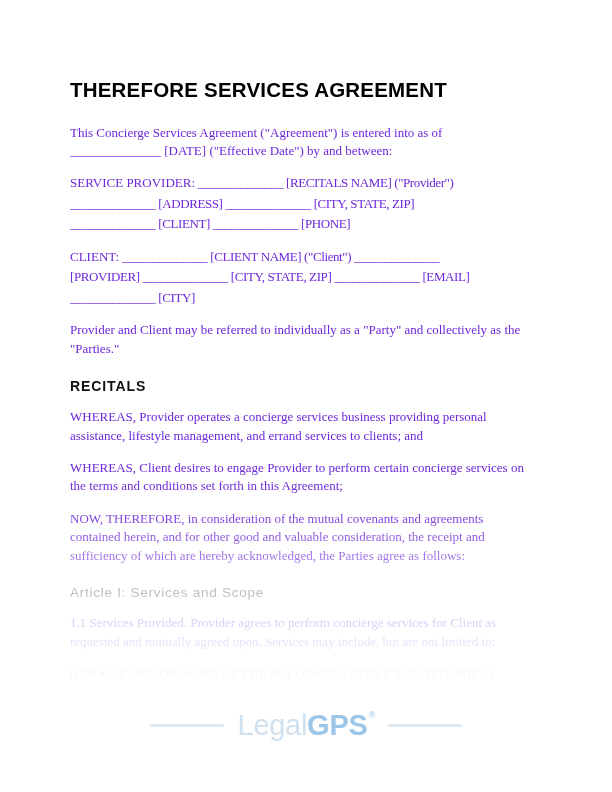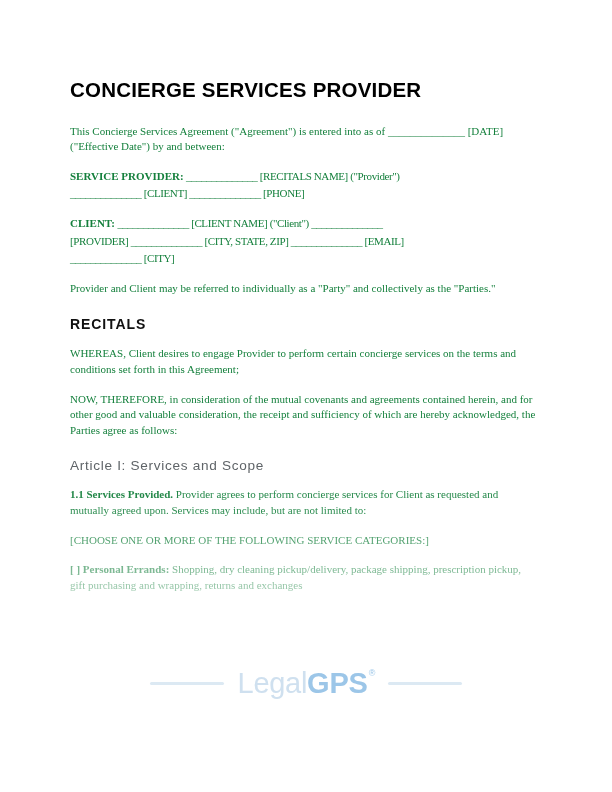--- a/index.html
+++ b/index.html
@@ -30,33 +30,33 @@
     font-family: "Liberation Sans", sans-serif;
     font-weight: bold;
     font-size: 20.5px;
     letter-spacing: 0.2px;
     color: #000000;
     margin: 0 0 22px 0;
     line-height: 1.15;
   }
   p.para {
     font-family: "Liberation Serif", serif;
-    font-size: 11px;
+    font-size: 13px;
     line-height: 1.42;
     margin: 0 0 14px 0;
-    color: #15803d;
+    color: #6d28d9;
   }
   p.tight {
     margin-bottom: 2px;
   }
   .blank {
     letter-spacing: -0.4px;
   }
   .bold {
-    font-weight: bold;
+    font-weight: normal;
   }
   .section-head {
     font-family: "Liberation Sans", sans-serif;
     font-weight: bold;
     font-size: 14px;
     letter-spacing: 0.9px;
     color: #111111;
     margin: 20px 0 14px 0;
   }
   .article-head {
@@ -93,21 +93,21 @@
     top: 698px;
     bottom: 0;
     background: #ffffff;
     pointer-events: none;
   }
   
   .footer {
     position: absolute;
     left: 0;
     right: 0;
-    top: 663px;
+    top: 705px;
     height: 40px;
     display: flex;
     align-items: center;
     justify-content: center;
     gap: 14px;
   }
   .rule {
     width: 74px;
     height: 3px;
     background: #dce9f3;
@@ -140,39 +140,41 @@
     left: 1px;
   }
 </style>
 </head>
 <body>
 
 <div class="page">
 
   <div class="content">
 
-    <h1 class="doc-title">CONCIERGE SERVICES PROVIDER</h1>
+    <h1 class="doc-title">THEREFORE SERVICES AGREEMENT</h1>
 
     <p class="para">This Concierge Services Agreement ("Agreement") is entered into as of ______________ [DATE] ("Effective Date") by and between:</p>
 
     <div class="group-party">
       <p class="para tight"><span class="bold">SERVICE PROVIDER:</span><span class="blank"> ______________ [RECITALS NAME] ("Provider")</span></p>
+      <p class="para tight blank">______________ [ADDRESS] ______________ [CITY, STATE, ZIP]</p>
       <p class="para tight blank">______________ [CLIENT] ______________ [PHONE]</p>
     </div>
 
     <div class="group-party" style="margin-top:6px;">
       <p class="para tight"><span class="bold">CLIENT:</span><span class="blank"> ______________ [CLIENT NAME] ("Client") ______________</span></p>
       <p class="para tight blank">[PROVIDER] ______________ [CITY, STATE, ZIP] ______________ [EMAIL]</p>
       <p class="para tight blank">______________ [CITY]</p>
     </div>
 
     <p class="para" style="margin-top:10px;">Provider and Client may be referred to individually as a "Party" and collectively as the "Parties."</p>
 
     <div class="section-head">RECITALS</div>
 
+    <p class="para">WHEREAS, Provider operates a concierge services business providing personal assistance, lifestyle management, and errand services to clients; and</p>
     <p class="para">WHEREAS, Client desires to engage Provider to perform certain concierge services on the terms and conditions set forth in this Agreement;</p>
     <p class="para">NOW, THEREFORE, in consideration of the mutual covenants and agreements contained herein, and for other good and valuable consideration, the receipt and sufficiency of which are hereby acknowledged, the Parties agree as follows:</p>
 
     <div class="article-head">Article I: Services and Scope</div>
 
     <p class="para"><span class="bold">1.1 Services Provided.</span><span> Provider agrees to perform concierge services for Client as requested and mutually agreed upon. Services may include, but are not limited to:</span></p>
 
     <p class="para">[CHOOSE ONE OR MORE OF THE FOLLOWING SERVICE CATEGORIES:]</p>
 
     <p class="para"><span class="bold">[ ] Personal Errands:</span><span> Shopping, dry cleaning pickup/delivery, package shipping, prescription pickup, gift purchasing and wrapping, returns and exchanges</span></p>

